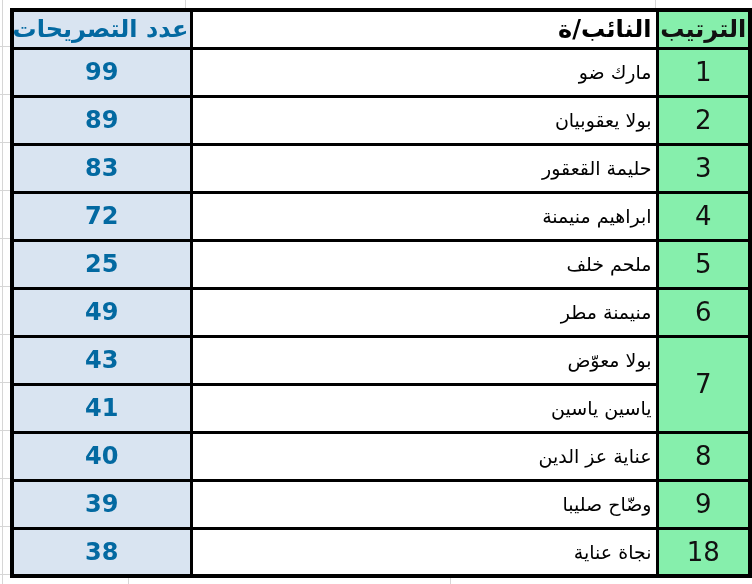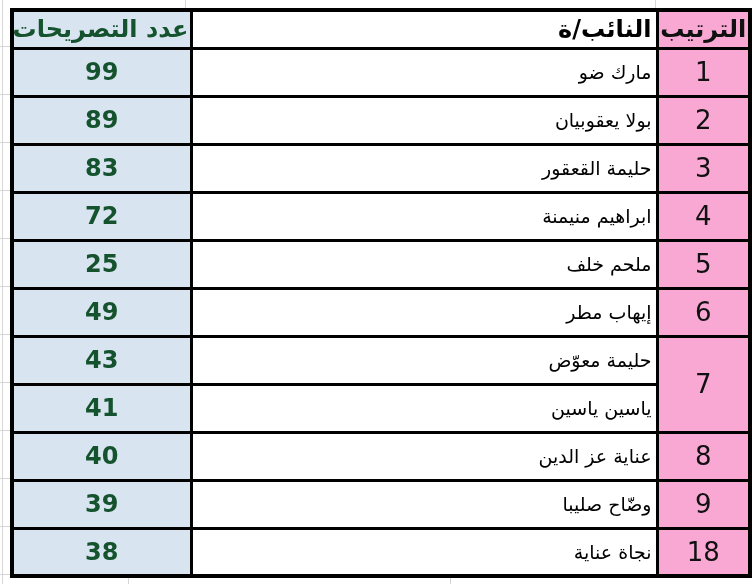--- a/index.html
+++ b/index.html
@@ -40,40 +40,40 @@
     white-space: nowrap;
   }
   .rank-table thead tr { height: 38px; }
   .rank-table tbody tr { height: 48px; }
 
   col.c-rank  { width: 93px; }
   col.c-name  { width: 466px; }
   col.c-count { width: 179px; }
 
   .cell-rank {
-    background: #f9a8d4;
+    background: #86efac;
     text-align: center;
     font-size: 26px;
     font-weight: 400;
     color: #111;
     margin-left: 6px;
   }
   .cell-name {
     background: #ffffff;
     text-align: right;
     padding: 0 4px 0 2px;
     font-size: 19px;
     color: #000;
   }
   .cell-count {
     background: #d9e4f1;
     text-align: center;
     font-size: 24px;
     font-weight: 700;
-    color: #14532d;
+    color: #0369a1;
   }
   .hdr { font-weight: 700; }
   th.cell-rank  { font-size: 24px; }
   th.cell-name  { font-size: 24px; padding-left: 12px; }
   th.cell-count { font-size: 24px; }
 </style>
 </head>
 <body>
 
 <div class="canvas">
@@ -120,26 +120,26 @@
         <td class="cell-name">ابراهيم منيمنة</td>
         <td class="cell-count">72</td>
       </tr>
       <tr>
         <td class="cell-rank">5</td>
         <td class="cell-name">ملحم خلف</td>
         <td class="cell-count">25</td>
       </tr>
       <tr>
         <td class="cell-rank">6</td>
-        <td class="cell-name">إيهاب مطر</td>
+        <td class="cell-name">منيمنة مطر</td>
         <td class="cell-count">49</td>
       </tr>
       <tr>
         <td class="cell-rank" rowspan="2">7</td>
-        <td class="cell-name">حليمة معوّض</td>
+        <td class="cell-name">بولا معوّض</td>
         <td class="cell-count">43</td>
       </tr>
       <tr>
         <td class="cell-name">ياسين ياسين</td>
         <td class="cell-count">41</td>
       </tr>
       <tr>
         <td class="cell-rank">8</td>
         <td class="cell-name">عناية عز الدين</td>
         <td class="cell-count">40</td>

